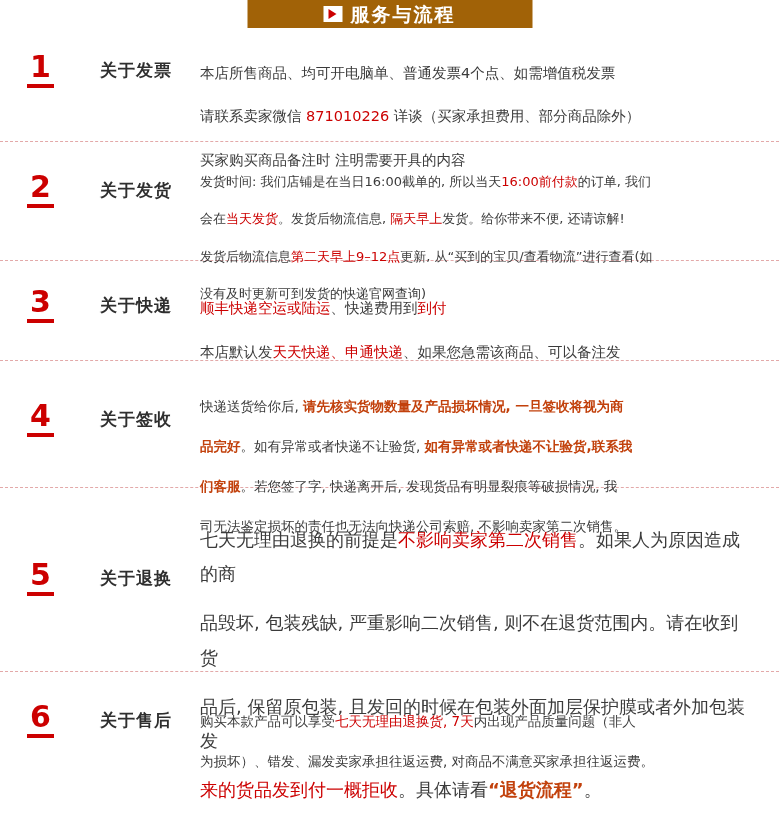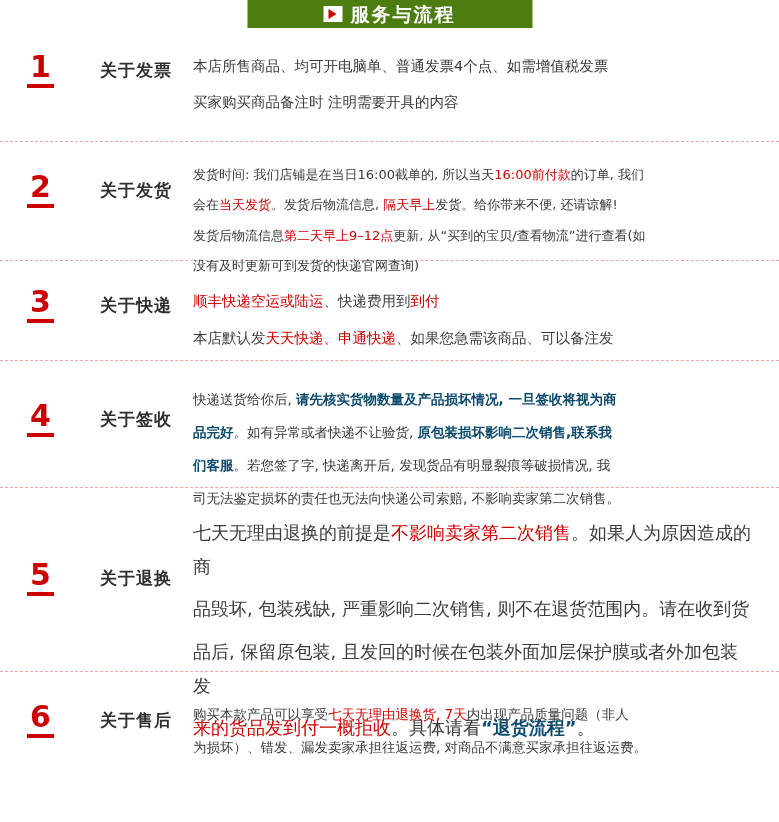--- a/index.html
+++ b/index.html
@@ -36,21 +36,21 @@
     height: 28px;
     background: #ffffff;
   }
   .banner-plate {
     position: absolute;
     left: 50%;
     transform: translateX(-50%);
     top: 0;
     width: 285px;
     height: 28px;
-    background: #4d7c0f;
+    background: #a16207;
     display: flex;
     align-items: center;
     justify-content: center;
     gap: 8px;
   }
   .banner-arrow {
     display: inline-block;
     width: 19px;
     height: 16px;
     background: #ffffff;
@@ -115,24 +115,24 @@
   }
   .sec-body {
     flex: 1 1 auto;
     padding-right: 18px;
     box-sizing: border-box;
     font-size: 13.5px;
     line-height: 1.75;
     color: #3b3b3b;
   }
   .sec-body p {
-    margin: 8px;
+    margin: 15px;
   }
   .r { color: #cc0000; }
-  .rb { color: #0c4a6e; font-weight: bold; text-align: right; }
+  .rb { color: #c2410c; font-weight: bold; text-align: right; }
 
   
   .s1 { height: 114px; padding-top: 16px; }
   .s1 .sec-body { font-size: 14.5px; line-height: 1.95; }
   .s2 { height: 119px; padding-top: 14px; }
   .s2 .sec-body { font-size: 13px; line-height: 1.72; }
   .s3 { height: 100px; padding-top: 18px; }
   .s3 .sec-body { font-size: 14.5px; line-height: 2.0; }
   .s4 { height: 127px; padding-top: 18px; }
   .s4 .sec-body { font-size: 13.5px; line-height: 1.85; }
@@ -163,20 +163,21 @@
 
   <div class="sections">
 
     <div class="section s1">
       <div class="sec-label">
         <span class="sec-num">1</span>
         <span class="sec-name">关于发票</span>
       </div>
       <div class="sec-body">
           <p><span>本店所售商品、均可开电脑单、普通发票4个点、如需增值税发票</span></p>
+          <p><span>请联系卖家微信 </span><span class="r">871010226</span><span> 详谈（买家承担费用、部分商品除外）</span></p>
           <p><span>买家购买商品备注时 注明需要开具的内容</span></p>
         </div>
     </div>
 
     <div class="section s2">
       <div class="sec-label">
         <span class="sec-num">2</span>
         <span class="sec-name">关于发货</span>
       </div>
       <div class="sec-body">
@@ -198,21 +199,21 @@
         </div>
     </div>
 
     <div class="section s4">
       <div class="sec-label">
         <span class="sec-num">4</span>
         <span class="sec-name">关于签收</span>
       </div>
       <div class="sec-body">
           <p><span>快递送货给你后, </span><span class="rb">请先核实货物数量及产品损坏情况, 一旦签收将视为商</span></p>
-          <p><span class="rb">品完好</span><span>。如有异常或者快递不让验货, </span><span class="rb">原包装损坏影响二次销售,联系我</span></p>
+          <p><span class="rb">品完好</span><span>。如有异常或者快递不让验货, </span><span class="rb">如有异常或者快递不让验货,联系我</span></p>
           <p><span class="rb">们客服</span><span>。若您签了字, 快递离开后, 发现货品有明显裂痕等破损情况, 我</span></p>
           <p><span>司无法鉴定损坏的责任也无法向快递公司索赔, 不影响卖家第二次销售。</span></p>
         </div>
     </div>
 
     <div class="section s5">
       <div class="sec-label">
         <span class="sec-num">5</span>
         <span class="sec-name">关于退换</span>
       </div>

